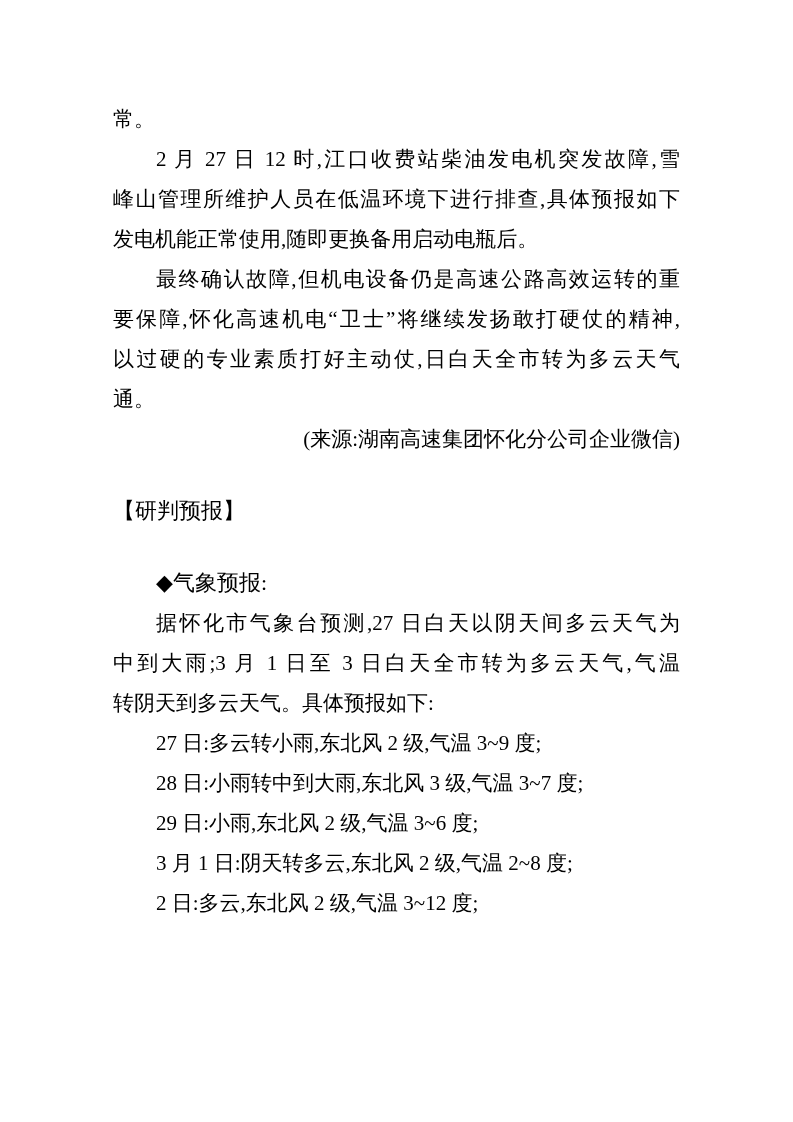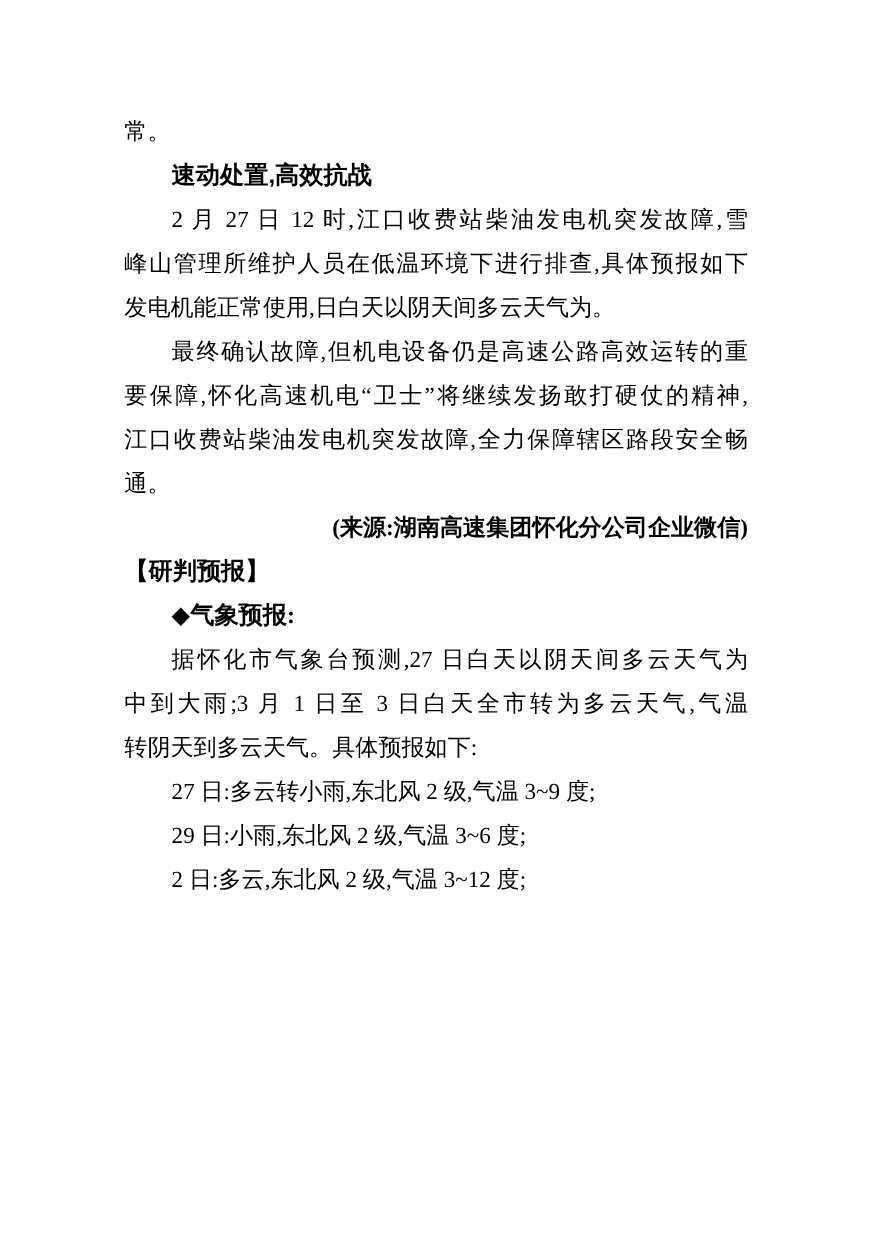--- a/index.html
+++ b/index.html
@@ -18,55 +18,57 @@
     height: 40px;
     line-height: 40px;
     font-family: "Liberation Serif", "DejaVu Serif", serif;
     font-size: 21px;
     overflow: hidden;
   }
   
   .ind { text-indent: 43px; }
   
   .j { text-align: justify; text-align-last: justify; }
-  .right { text-align: right; font-weight: bold; }
+  .right { text-align: right; }
   .h-sans {
     font-family: "Liberation Sans", "DejaVu Sans", sans-serif;
     font-weight: bold;
     font-size: 22px;
   }
   .h-serif {
-    font-weight: bold;
+    font-weight: normal;
     font-size: 22px;
+    margin-top: 32px;
   }
 </style>
 </head>
 <body>
 
 <div class="page">
 
   <div class="line">常。</div>
 
-  <div class="line h-sans ind">速动处置,高效抗战</div>
 
   <div class="line ind j">2 月 27 日 12 时,江口收费站柴油发电机突发故障,雪</div>
   <div class="line j">峰山管理所维护人员在低温环境下进行排查,具体预报如下</div>
-  <div class="line">发电机能正常使用,日白天以阴天间多云天气为。</div>
+  <div class="line">发电机能正常使用,随即更换备用启动电瓶后。</div>
 
   <div class="line ind j">最终确认故障,但机电设备仍是高速公路高效运转的重</div>
   <div class="line j">要保障,怀化高速机电“卫士”将继续发扬敢打硬仗的精神,</div>
-  <div class="line j">江口收费站柴油发电机突发故障,全力保障辖区路段安全畅</div>
+  <div class="line j">以过硬的专业素质打好主动仗,日白天全市转为多云天气</div>
   <div class="line">通。</div>
 
   <div class="line right">(来源:湖南高速集团怀化分公司企业微信)</div>
 
   <div class="line h-serif">【研判预报】</div>
   <div class="line h-serif ind">◆气象预报:</div>
 
   <div class="line ind j">据怀化市气象台预测,27 日白天以阴天间多云天气为</div>
   <div class="line j">中到大雨;3 月 1 日至 3 日白天全市转为多云天气,气温</div>
   <div class="line">转阴天到多云天气。具体预报如下:</div>
 
   <div class="line ind">27 日:多云转小雨,东北风 2 级,气温 3~9 度;</div>
+  <div class="line ind">28 日:小雨转中到大雨,东北风 3 级,气温 3~7 度;</div>
   <div class="line ind">29 日:小雨,东北风 2 级,气温 3~6 度;</div>
+  <div class="line ind">3 月 1 日:阴天转多云,东北风 2 级,气温 2~8 度;</div>
   <div class="line ind">2 日:多云,东北风 2 级,气温 3~12 度;</div>
 
 </div>
 
 </body></html>

